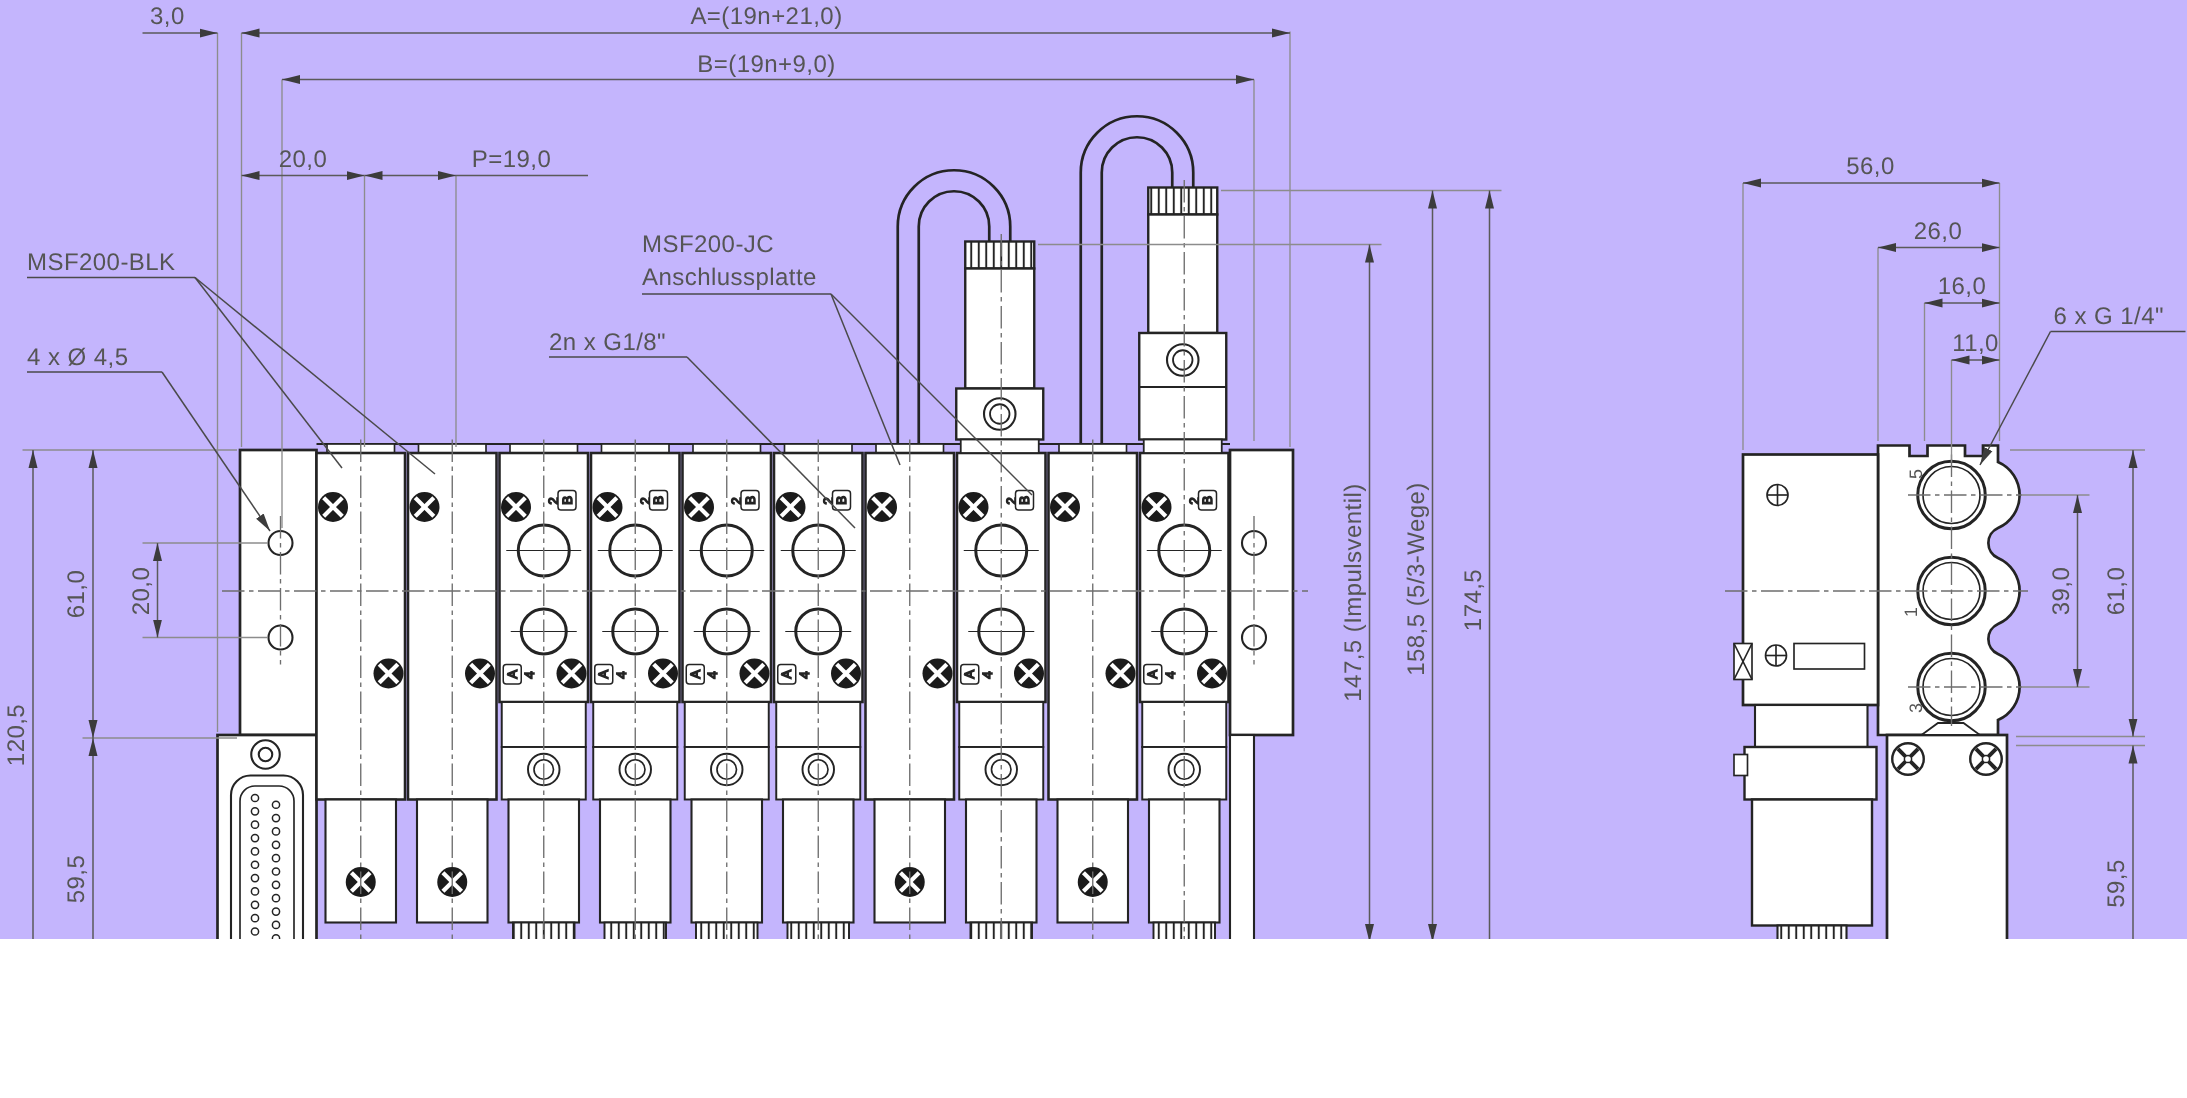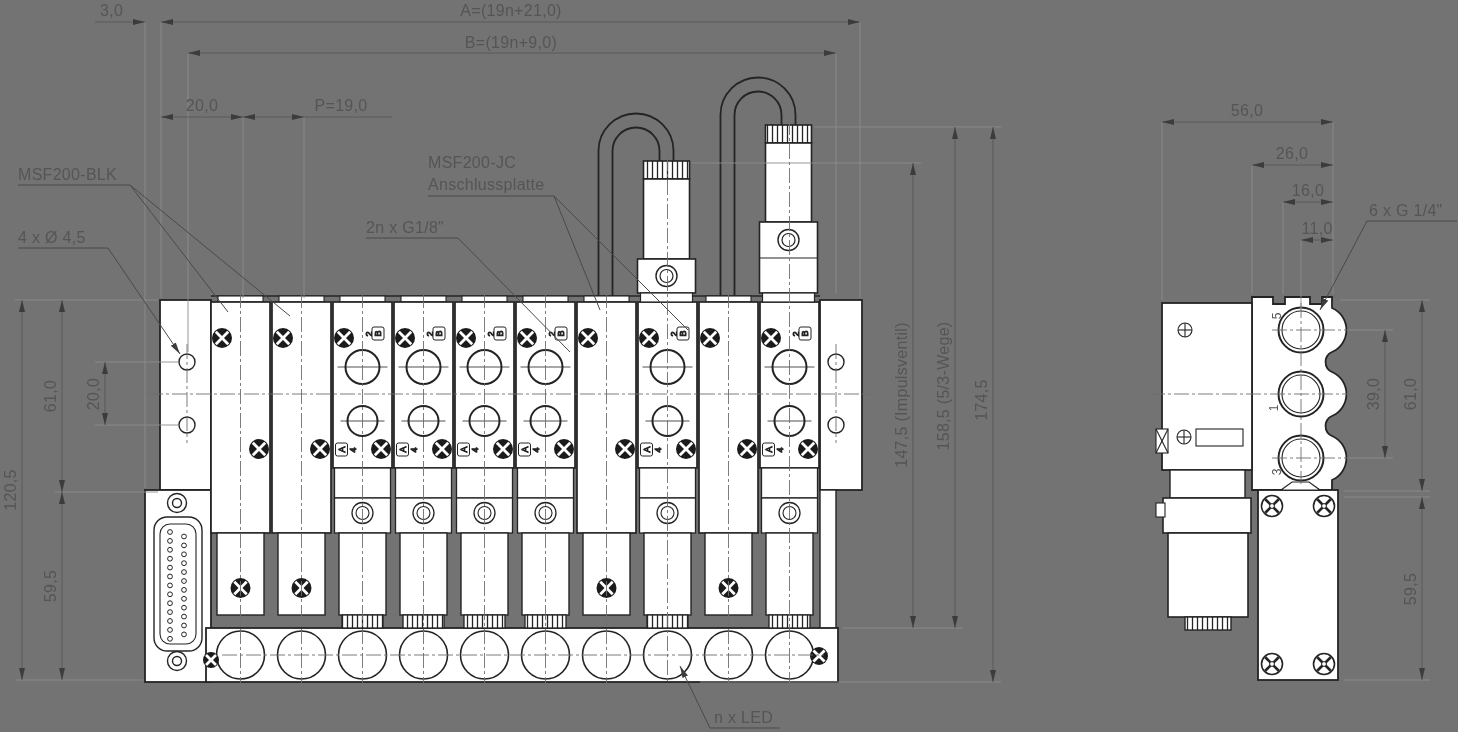--- a/index.html
+++ b/index.html
@@ -1,16 +1,16 @@
 <!DOCTYPE html>
 <html><head>
 <meta charset="utf-8">
 <style>
   html,body{margin:0;padding:0;background:#fff;}
-  .stage{position:relative;width:1458px;height:732px;background:#737373;overflow:hidden;
+  .stage{position:relative;width:1458px;height:626px;background:#c4b5fd;overflow:hidden;
          font-family:"Liberation Sans", sans-serif;}
   svg{position:absolute;left:0;top:0;}
   text{fill:#555555;}
   .dimtext{font-size:16px;letter-spacing:0.3px;}
   .callout{font-size:16px;letter-spacing:0.3px;}
   .portnum{font-size:12px;}
 </style>
 </head>
 <body>
 

